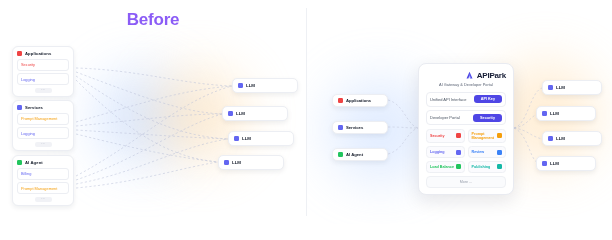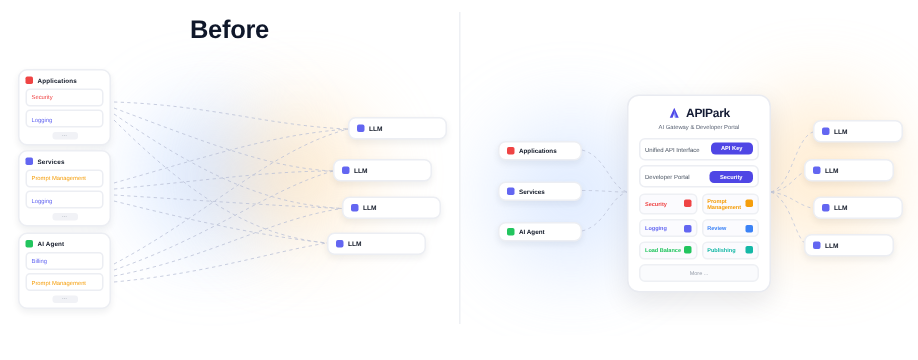--- a/index.html
+++ b/index.html
@@ -9,21 +9,21 @@
     font-family:"Liberation Sans", sans-serif;
     overflow:hidden;
     position:relative;
   }
   .stage{position:absolute;inset:0;display:flex;}
   .panel{position:relative;width:306px;height:224px;overflow:hidden;}
   .divider{position:absolute;left:306px;top:8px;bottom:8px;width:1px;background:#eef0f4;z-index:40;}
 
   .panel-title{
     position:absolute;top:10px;left:0;right:0;text-align:center;
-    font-size:17px;font-weight:bold;color:#0f172a;letter-spacing:-0.2px;
+    font-size:17px;font-weight:bold;color:#8b5cf6;letter-spacing:-0.2px;
   }
 
   
   .blob{position:absolute;border-radius:50%;filter:blur(26px);opacity:.55;pointer-events:none;}
   .blob.blue{background:#b9d3ff;}
   .blob.amber{background:#ffd9a3;}
 
   
   .b-card{
     position:absolute;left:12px;width:62px;
@@ -72,21 +72,21 @@
     display:flex;align-items:center;gap:3px;padding:0 5px;box-sizing:border-box;z-index:20;
   }
   .a-chip .lbl{font-size:4.2px;font-weight:bold;color:#111827;}
 
   .hub{
     position:absolute;left:112px;top:63px;width:96px;
     background:#fff;border:1px solid #e9ebf1;border-radius:8px;
     box-shadow:0 6px 18px rgba(16,24,40,.10);
     padding:7px 7px 6px 7px;box-sizing:border-box;z-index:30;
   }
-  .hub-brand{display:flex;align-items:center;justify-content:center;gap:3px;}
+  .hub-brand{display:flex;align-items:center;justify-content:flex-end;gap:3px;}
   .hub-brand .name{font-size:8px;font-weight:bold;color:#141b34;letter-spacing:-.2px;}
   .hub-sub{text-align:center;font-size:3.9px;color:#5b6475;margin:1.5px 0 5px 0;}
 
   .hub-row{
     display:flex;align-items:center;justify-content:space-between;
     border:1px solid #eceef3;border-radius:4px;background:#fff;
     padding:2.5px 3px;margin-bottom:3.5px;
   }
   .hub-row .t{font-size:4px;color:#4b5costume;}
   .hub-row .t{color:#4b5563;}

